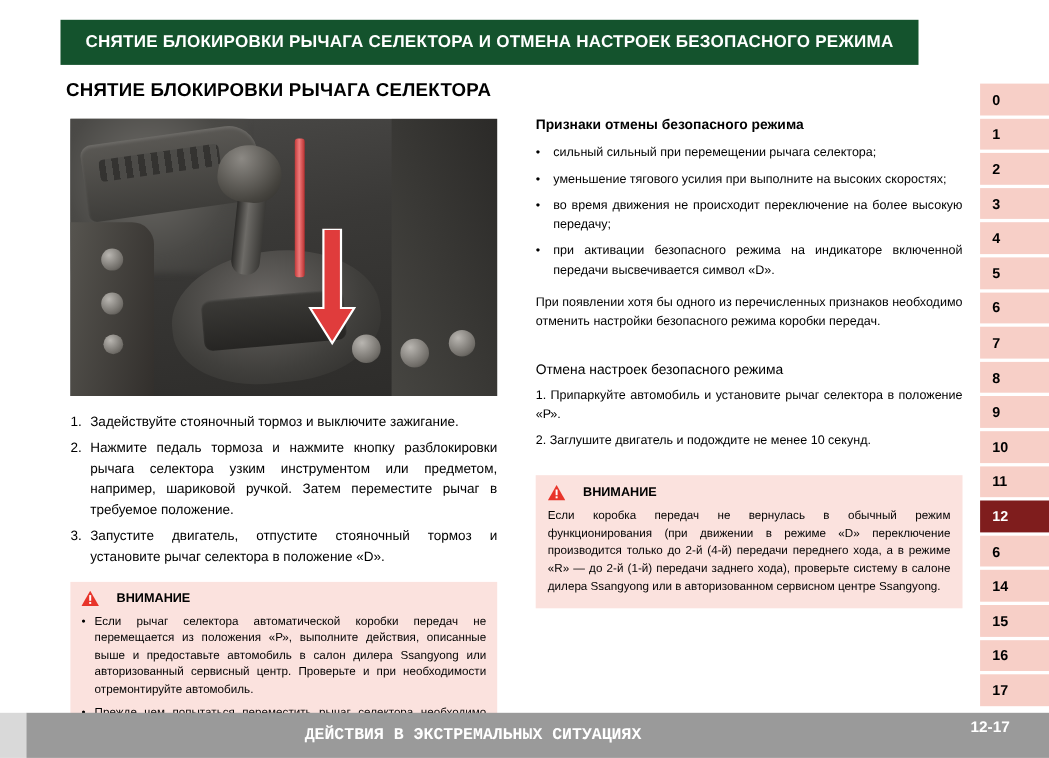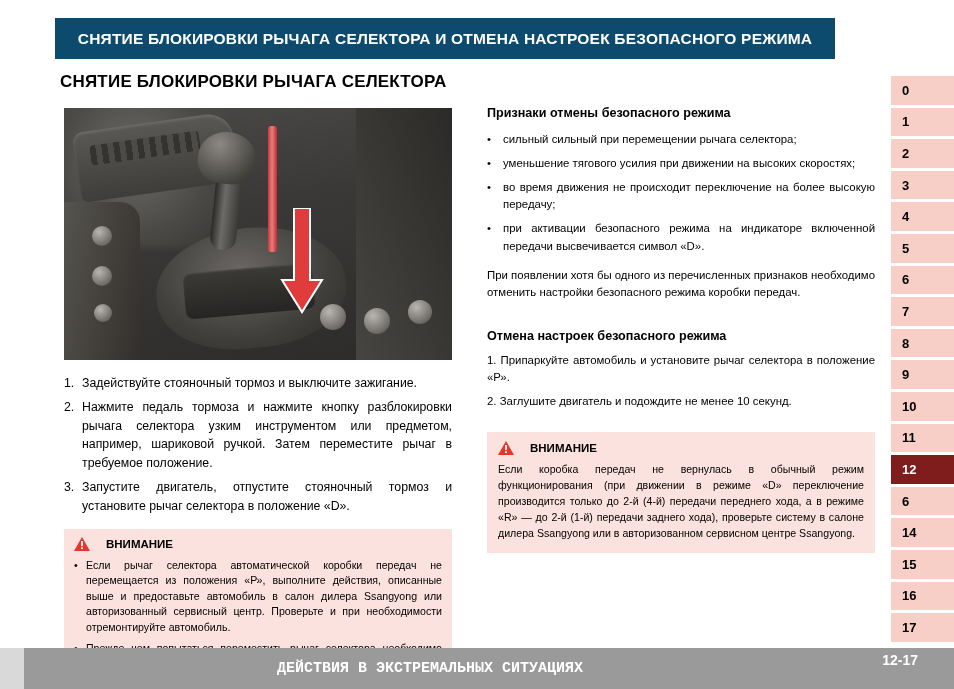--- a/index.html
+++ b/index.html
@@ -39,21 +39,21 @@
     background: #d9d9d9;
   }
 
   
   .header-banner {
     position: absolute;
     left: 55px;
     top: 18px;
     width: 780px;
     height: 41px;
-    background: #0c4a6e;
+    background: #14532d;
     color: #ffffff;
     display: flex;
     align-items: center;
     justify-content: center;
     font-size: 15.5px;
     font-weight: bold;
     letter-spacing: 0.2px;
     text-align: center;
   }
 
@@ -208,21 +208,21 @@
     top: 106px;
     width: 388px;
   }
   .sub-head {
     font-size: 12.6px;
     font-weight: bold;
     margin-bottom: 11px;
   }
   .sub-head2 {
     font-size: 12.6px;
-    font-weight: bold;
+    font-weight: normal;
     margin-top: 28px;
     margin-bottom: 9px;
   }
   .bul {
     display: flex;
     font-size: 11.4px;
     line-height: 1.5;
     margin-bottom: 7px;
     text-align: justify;
   }
@@ -382,21 +382,21 @@
 
   <div class="right-col">
     <div class="sub-head">Признаки отмены безопасного режима</div>
 
     <div class="bul">
       <div class="dot">•</div>
       <div>сильный сильный при перемещении рычага селектора;</div>
     </div>
     <div class="bul">
       <div class="dot">•</div>
-      <div>уменьшение тягового усилия при движении на высоких скоростях;</div>
+      <div>уменьшение тягового усилия при выполните на высоких скоростях;</div>
     </div>
     <div class="bul">
       <div class="dot">•</div>
       <div>во время движения не происходит переключение на более высокую передачу;</div>
     </div>
     <div class="bul">
       <div class="dot">•</div>
       <div>при активации безопасного режима на индикаторе включенной передачи высвечивается символ «D».</div>
     </div>
 

